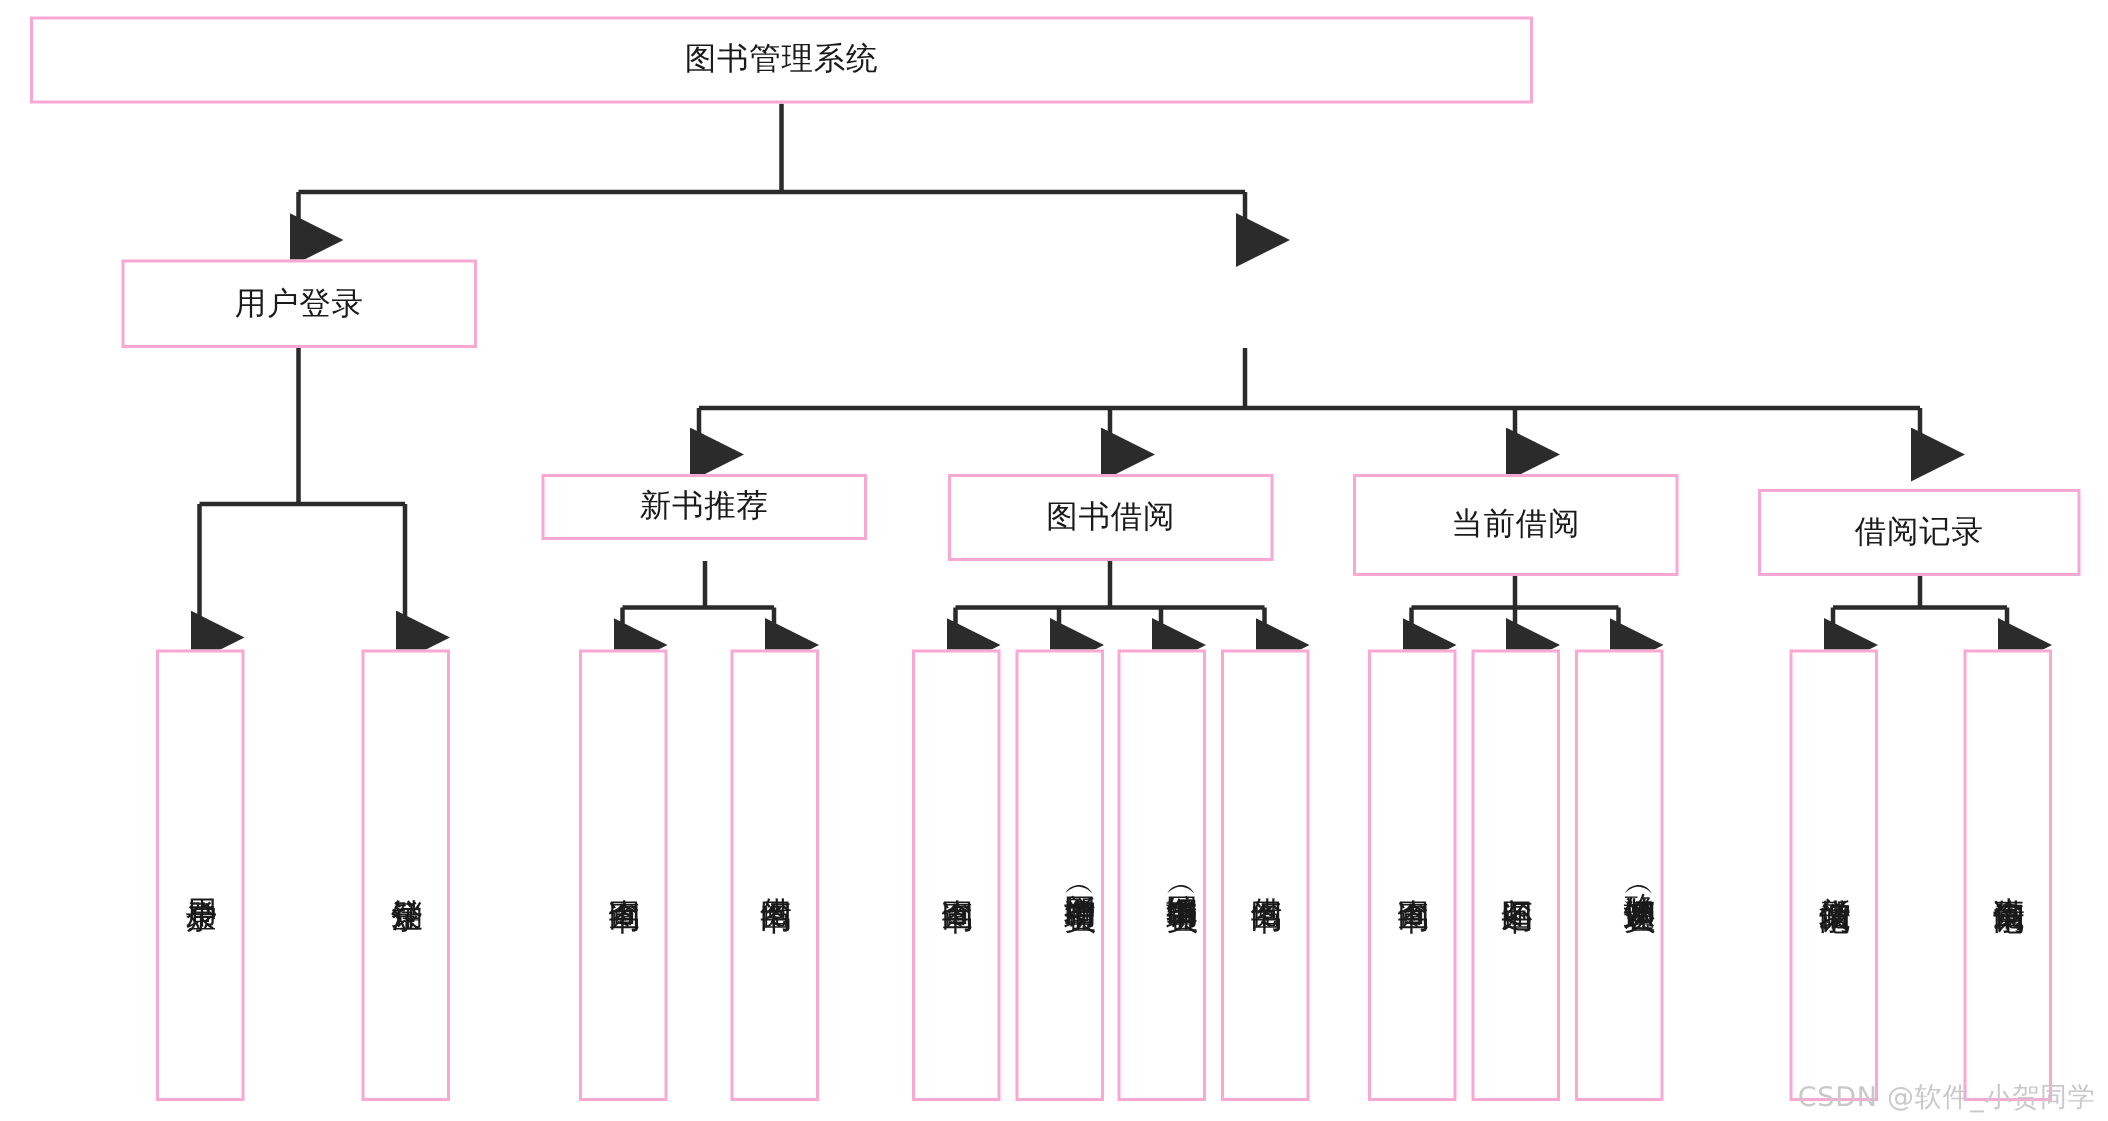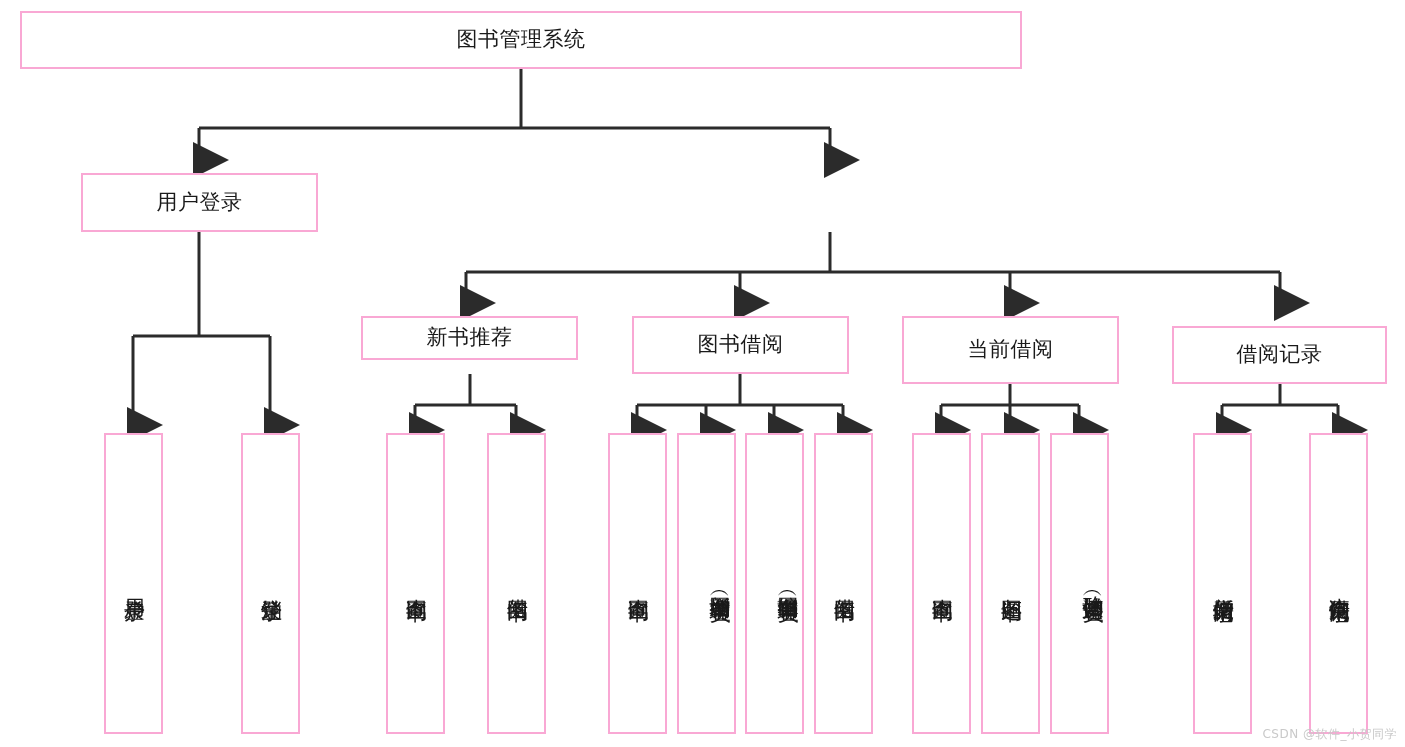--- a/index.html
+++ b/index.html
@@ -52,21 +52,21 @@
     padding: 6px 0;
     align-items: flex-start;
   }
   .node-v.vcenter {
     align-items: center;
   }
   .watermark {
     position: absolute;
     right: 8px;
     bottom: 4px;
-    font-size: 12px;
+    font-size: 18px;
     color: #c9c9c9;
     white-space: nowrap;
     z-index: 3;
     letter-spacing: 0.5px;
   }
 </style>
 </head>
 <body>
 
 <div id="canvas">

